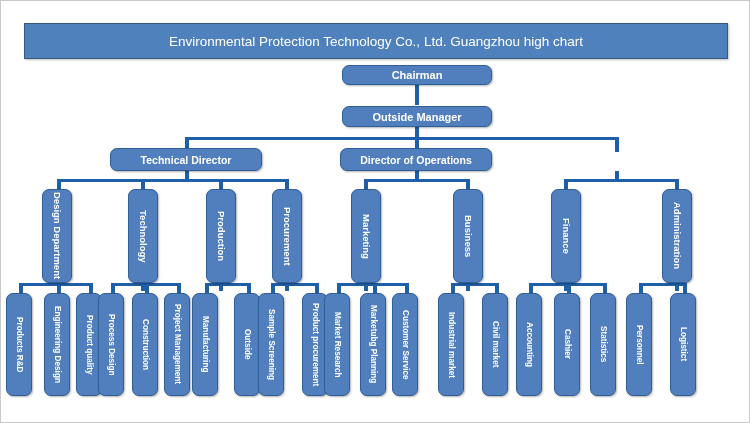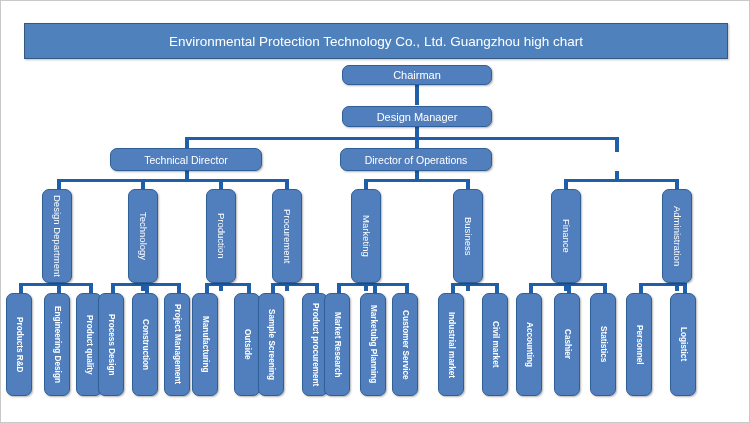--- a/index.html
+++ b/index.html
@@ -35,21 +35,21 @@
   }
 
   
   .node {
     position: absolute;
     box-sizing: border-box;
     background: #517fbd;
     border: 1px solid #2e5f96;
     border-radius: 7px;
     color: #ffffff;
-    font-weight: normal;
+    font-weight: bold;
     display: flex;
     align-items: center;
     justify-content: center;
     text-align: center;
     z-index: 3;
     box-shadow: 1px 1px 2px rgba(0,0,0,0.30);
     overflow: hidden;
   }
 
   
@@ -167,21 +167,21 @@
     <div class="conn" style="left:674px; top:282px; width:4px; height:8px;"></div>
     <div class="conn" style="left:638px; top:282px; width:48px; height:3px;"></div>
     <div class="conn" style="left:638px; top:282px; width:4px; height:11px;"></div>
     <div class="conn" style="left:682px; top:282px; width:4px; height:11px;"></div>
 
     <div class="node lvl-chairman" style="left:341px; top:64px; width:150px; height:20px;">
       <span>Chairman</span>
     </div>
 
     <div class="node lvl-gm" style="left:341px; top:105px; width:150px; height:21px;">
-      <span>Design Manager</span>
+      <span>Outside Manager</span>
     </div>
 
     <div class="node lvl-dir" style="left:109px; top:147px; width:152px; height:23px;">
       <span>Technical Director</span>
     </div>
     <div class="node lvl-dir" style="left:339px; top:147px; width:152px; height:23px;">
       <span>Director of Operations</span>
     </div>
 
     <div class="node vnode dept" style="left:41px; top:188px; width:30px; height:94px;">

